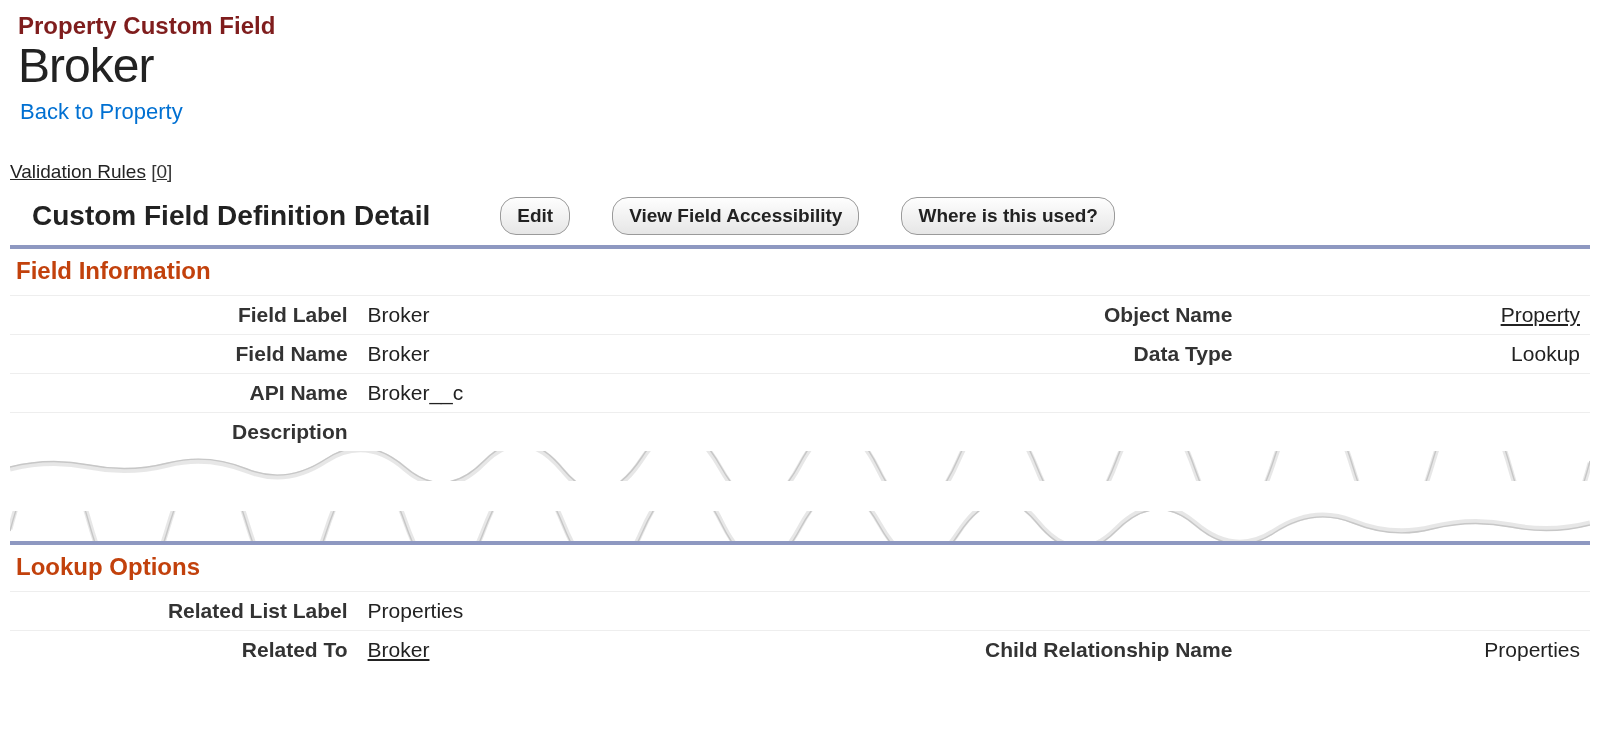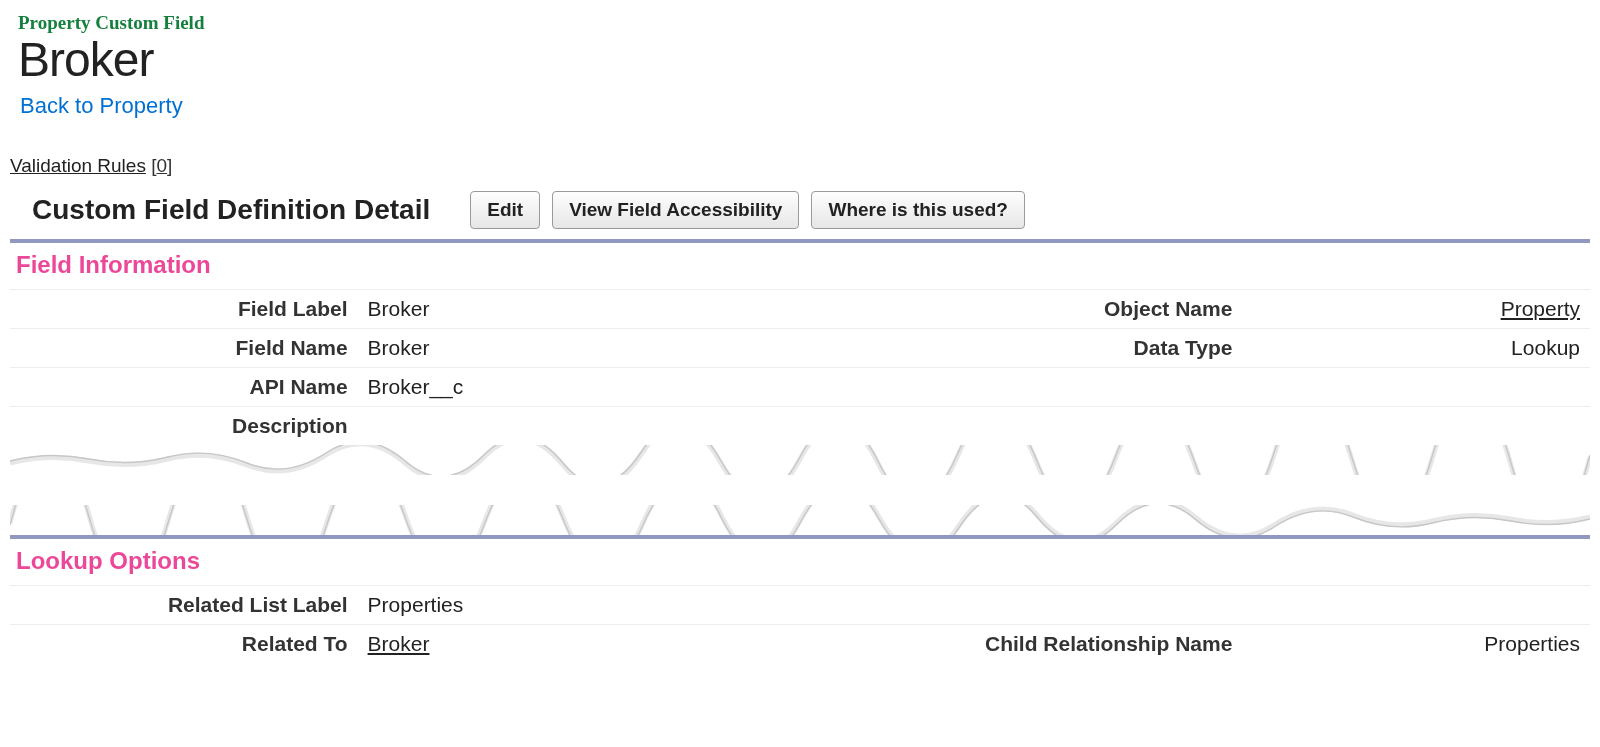--- a/index.html
+++ b/index.html
@@ -7,24 +7,23 @@
       font-family: Arial, Helvetica, sans-serif;
       background: #fff;
       color: #222;
       padding: 8px 10px;
       width: 1600px;
     }
     .page-header {
       padding: 4px 8px 8px 8px;
     }
     .breadcrumb {
-      font-size: 19px;
-      color: #15803d;
+      font-size: 24px;
+      color: #7f1d1d;
       font-weight: 600;
-      font-family: Liberation Serif, serif;
     }
     .page-title {
       font-size: 48px;
       font-weight: 400;
       color: #222;
       margin-top: -2px;
       letter-spacing: -1px;
     }
     .back-link {
       display: inline-block;
@@ -71,32 +70,33 @@
       gap: 12px;
       flex: 1 1 auto;
     }
     .sf-btn {
       font-size: 19px;
       font-weight: 700;
       color: #222;
       padding: 7px 16px;
       background: linear-gradient(#fefefe, #e6e6e6);
       border: 1px solid #9a9a9a;
-      border-radius: 4px;
-      cursor: pointer;
+      border-radius: 16px;
+      cursor: pointer;
+      margin-left: 30px;
     }
     .section-divider {
       border-top: 4px solid #8e98c1;
       margin-top: 0px;
     }
     .section-title {
       font-size: 24px;
       font-weight: 700;
       padding: 8px 6px 10px 6px;
-      color: #ec4899;
+      color: #c2410c;
     }
     table.detail {
       width: 100%;
       border-collapse: collapse;
       table-layout: fixed;
     }
     table.detail td {
       padding: 7px 10px 7px 10px;
       font-size: 21px;
       vertical-align: middle;

